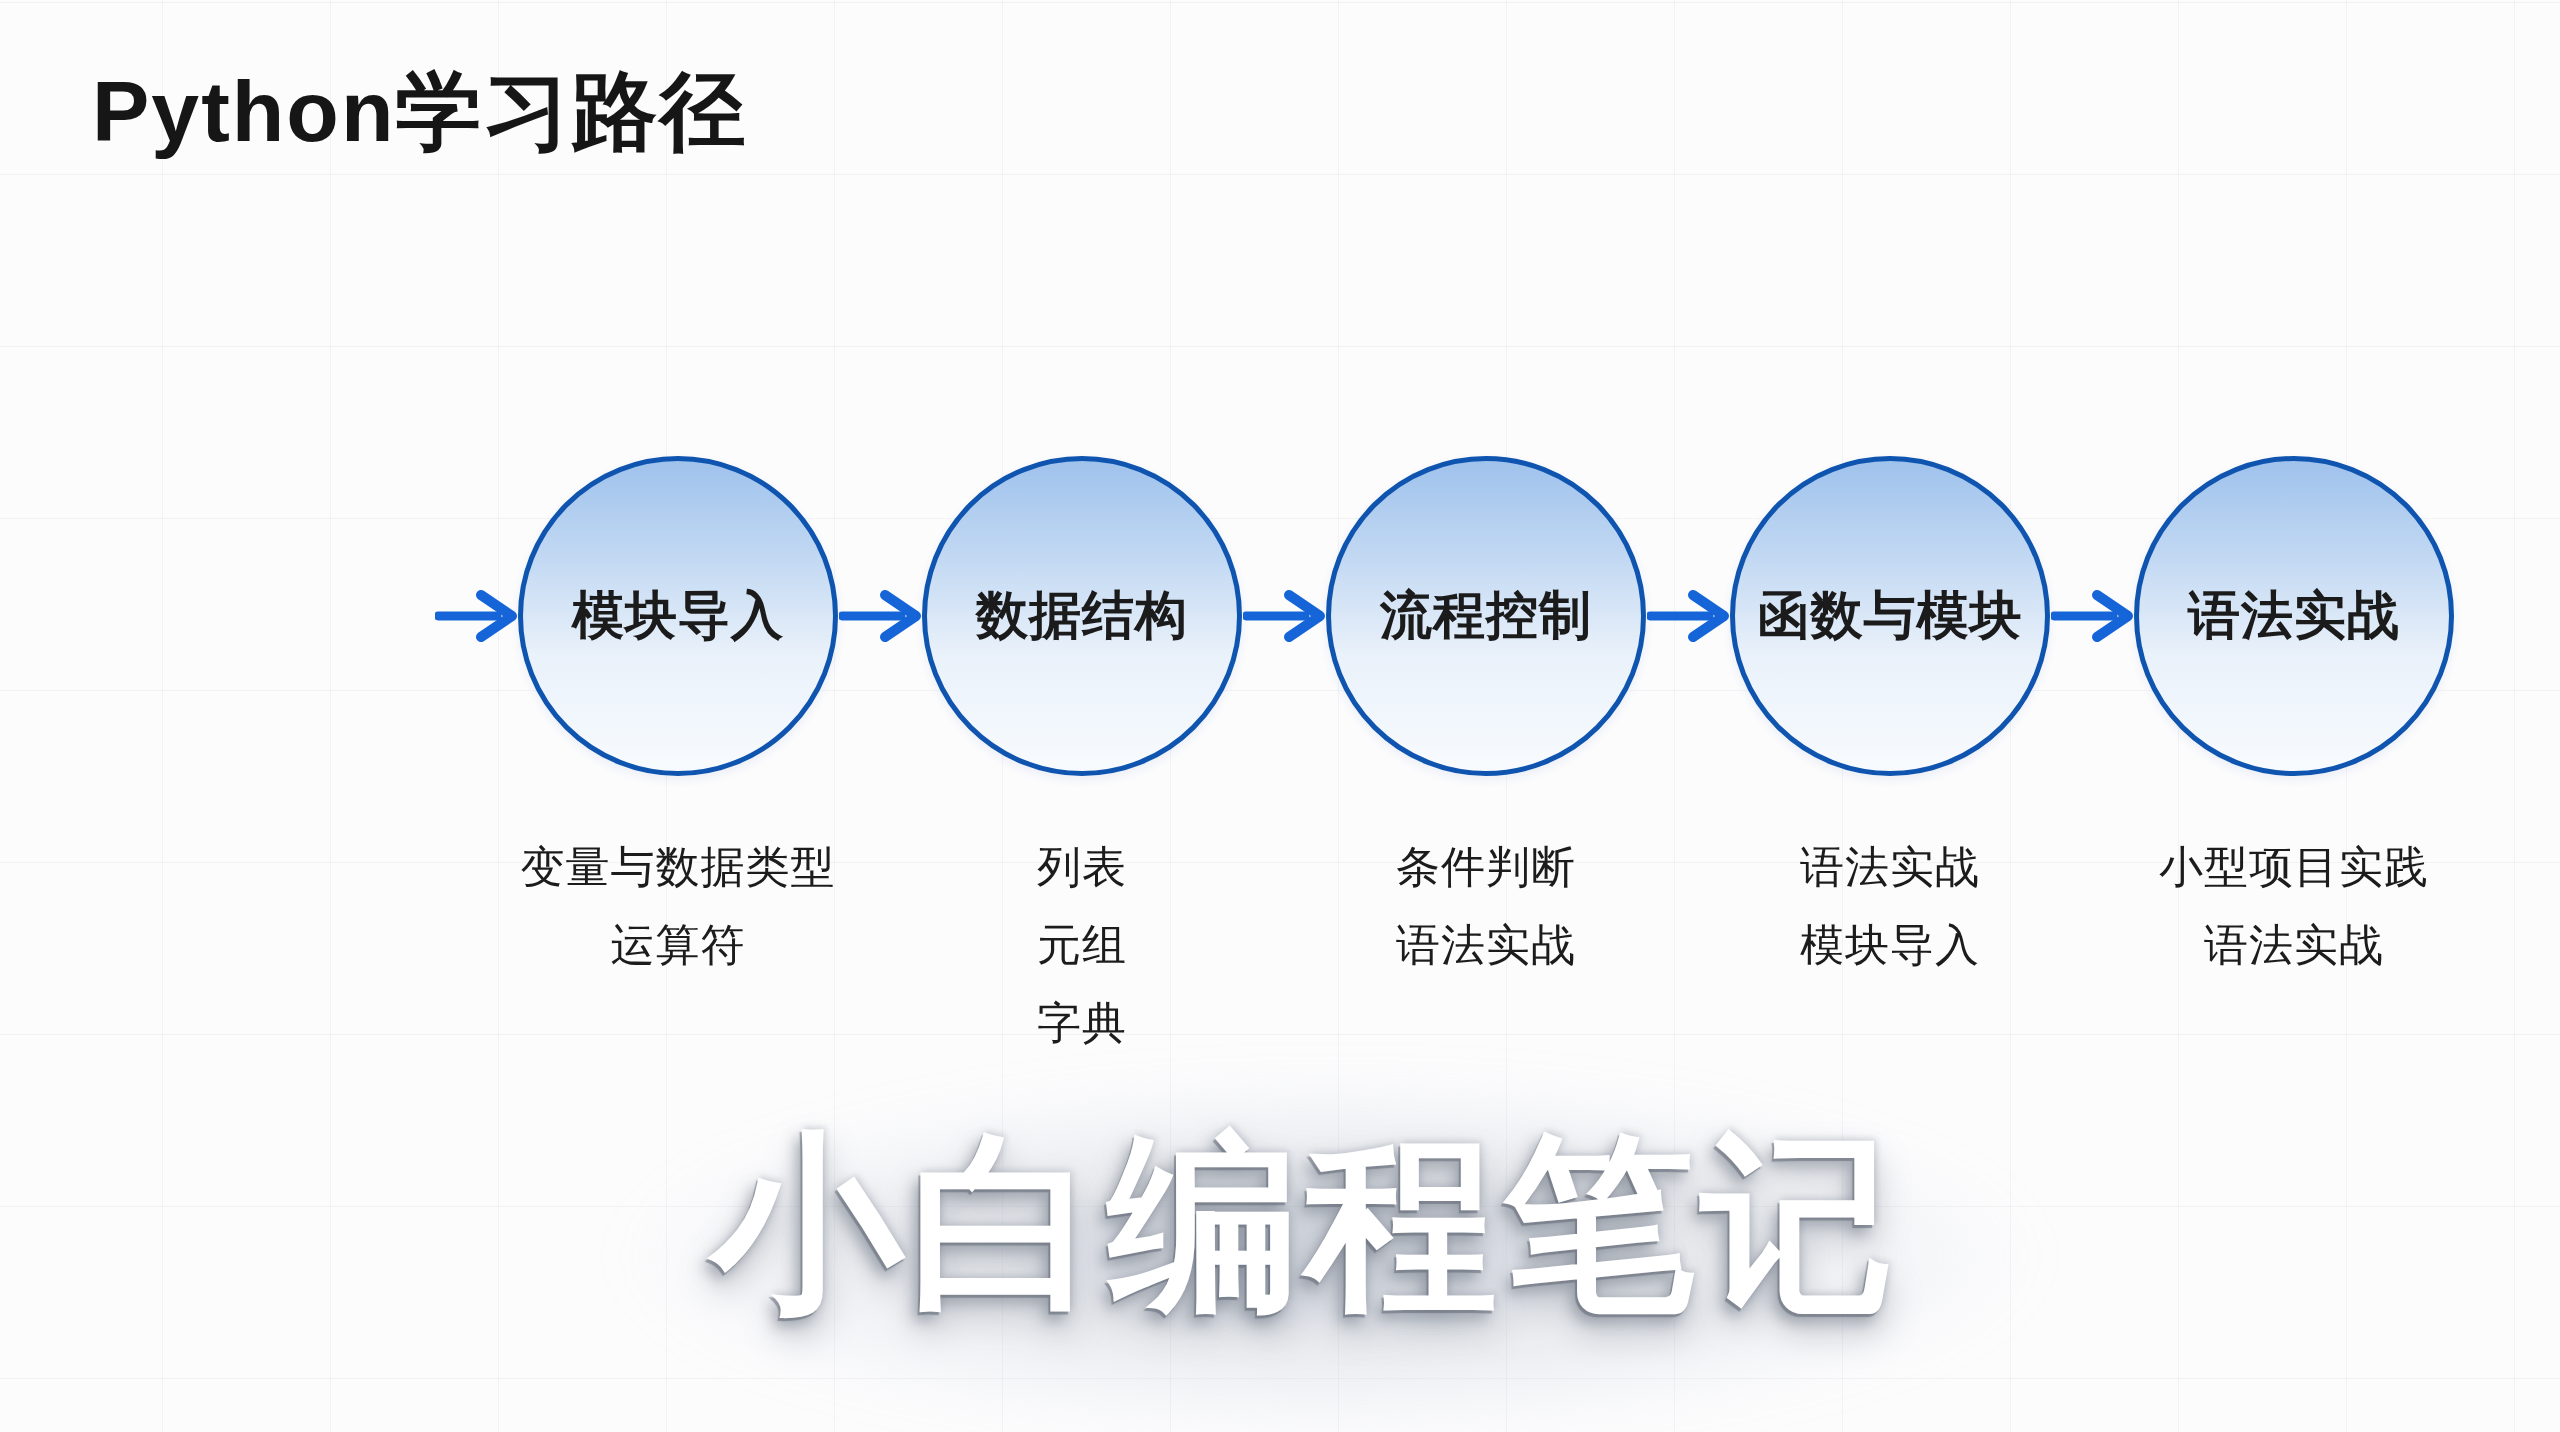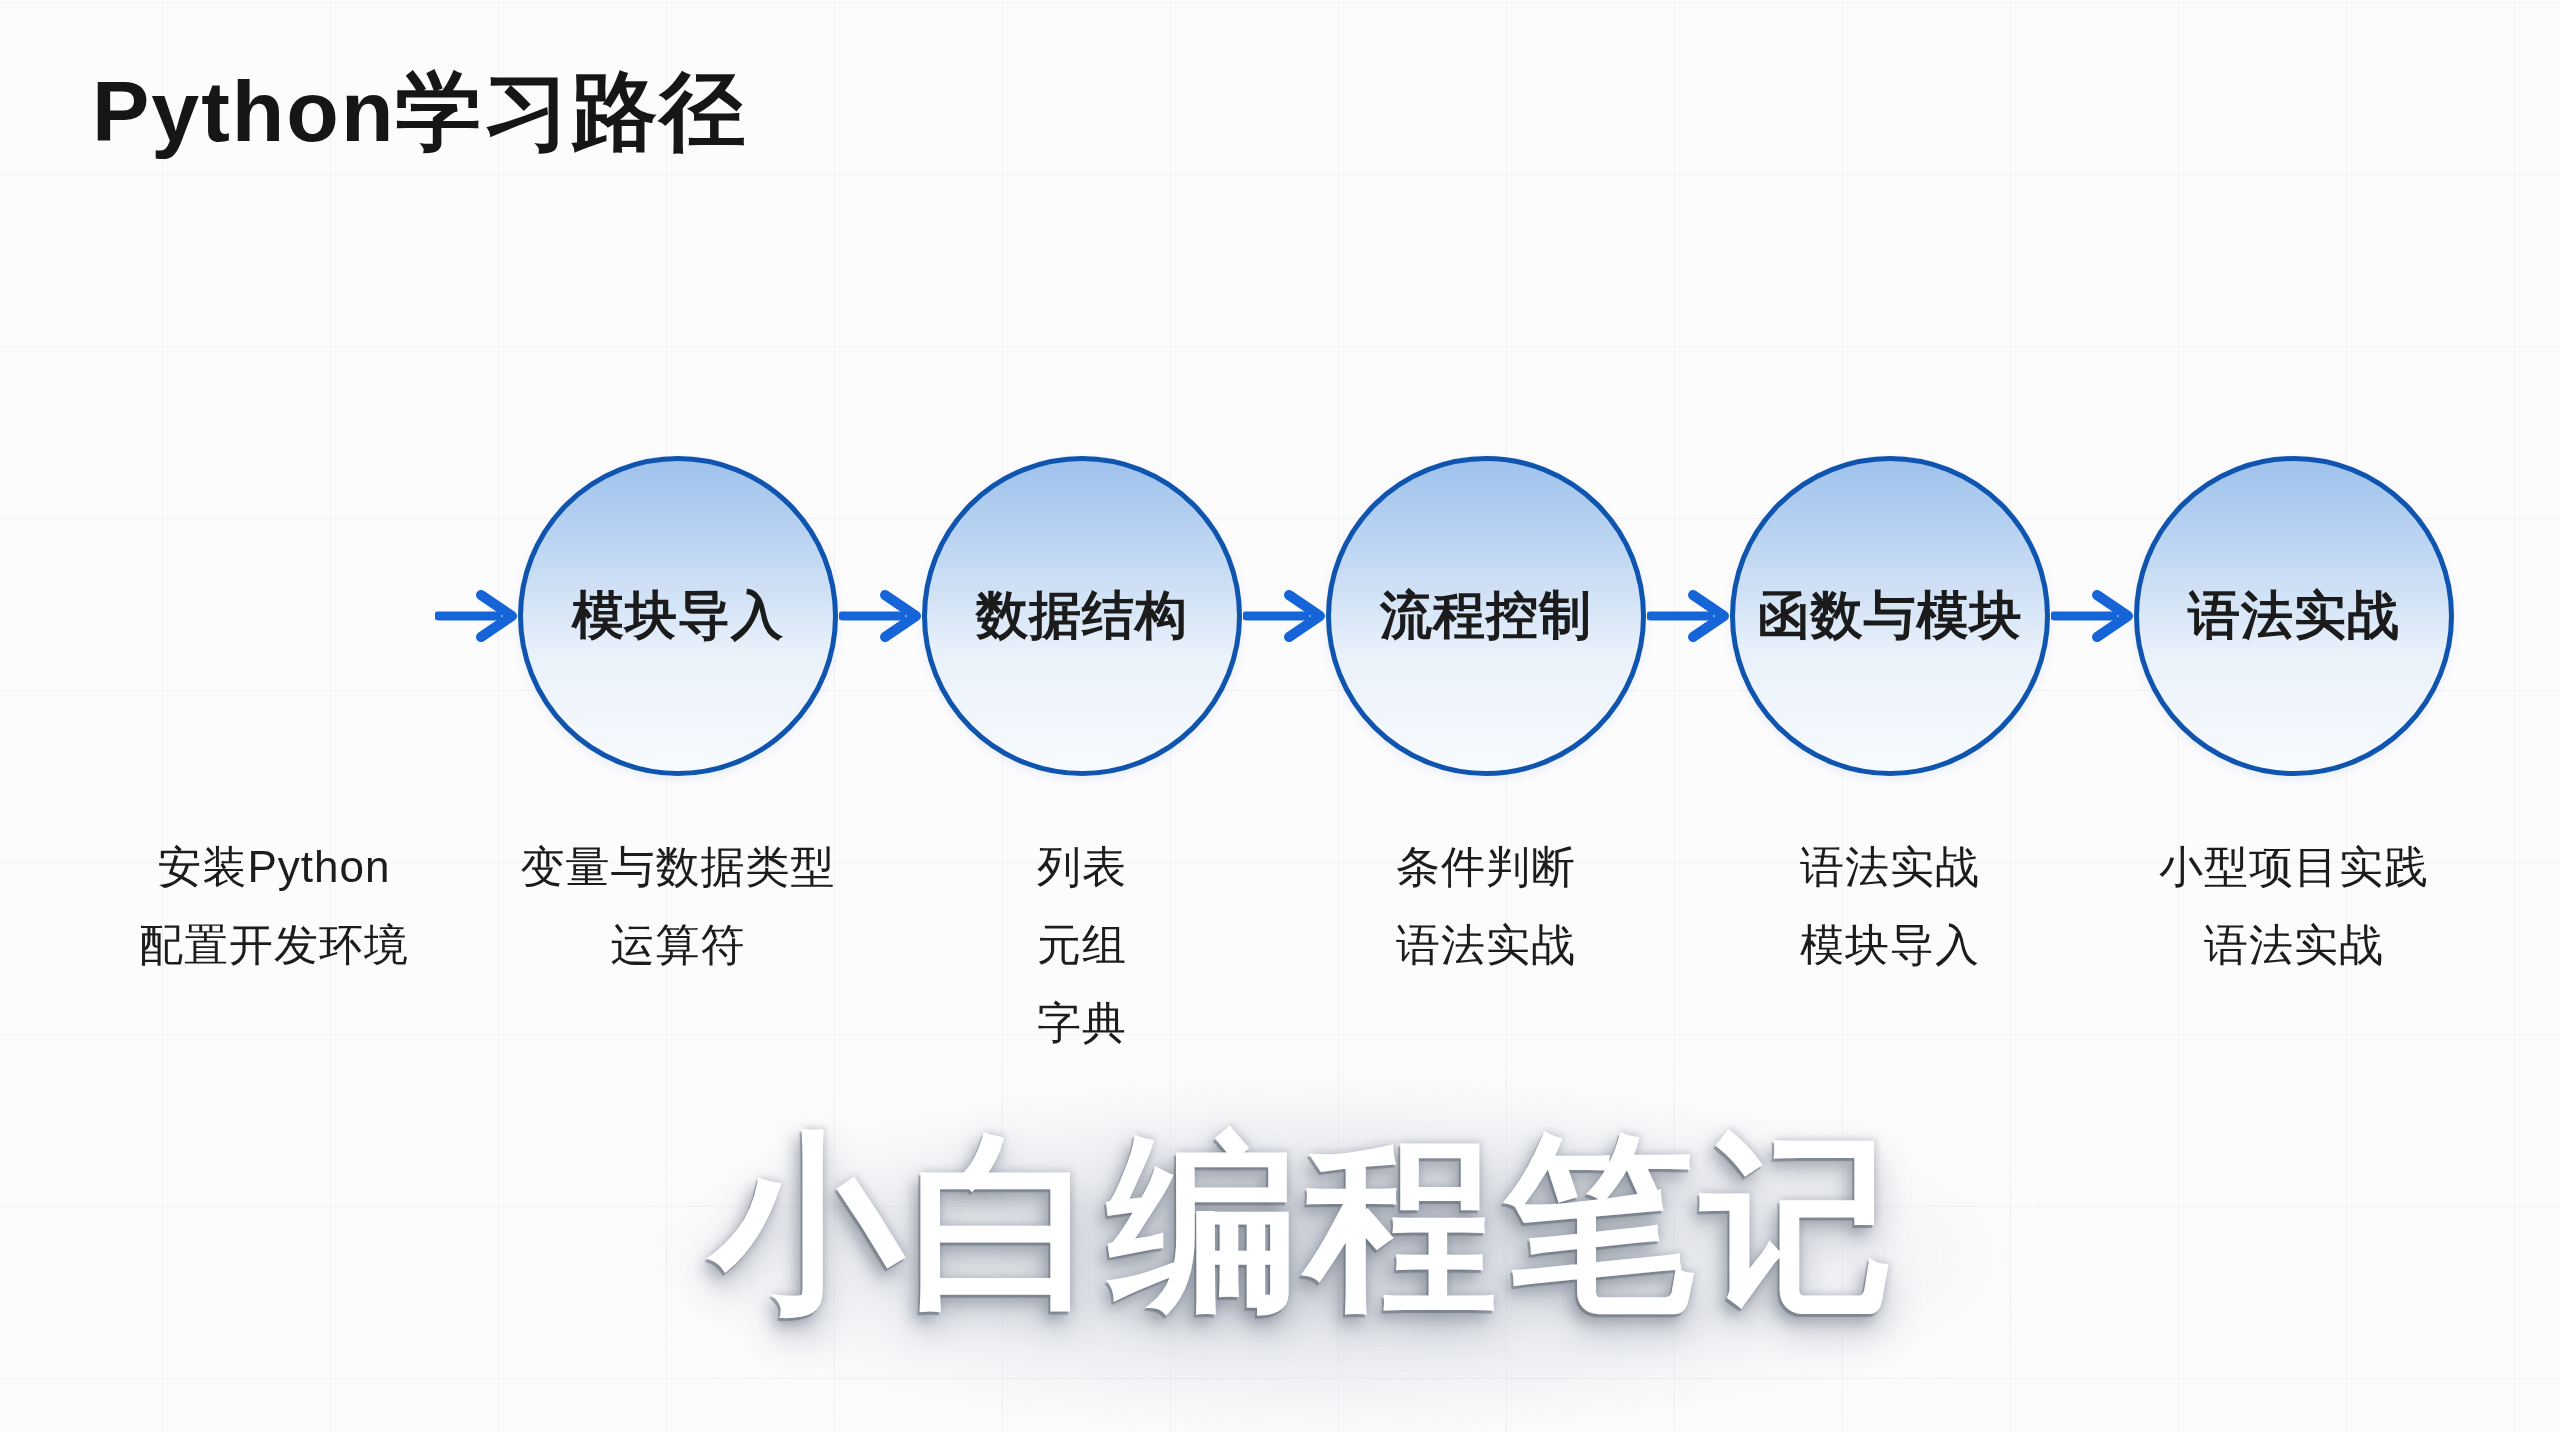--- a/index.html
+++ b/index.html
@@ -64,24 +64,20 @@
       0 18px 34px rgba(120,128,142,0.45),
       2px -2px 6px rgba(150,156,168,0.35);
   }
 </style>
 </head>
 <body>
 
 <div class="canvas">
   <h1 class="page-title">Python学习路径</h1>
   <div class="diagram" id="diagram">
-      <div class="details" style="left: 274px; top: 828px;">
-        <div class="detail-line">安装Python</div>
-        <div class="detail-line">配置开发环境</div>
-      </div>
       <div class="arrow" style="left: 435px; top: 586px;"><svg width="86" height="60" viewBox="0 0 86 60">
           <line x1="3" y1="30" x2="62" y2="30" stroke="#1565d8" stroke-width="9" stroke-linecap="round"></line>
           <polyline points="46,9 77,30 46,51" fill="none" stroke="#1565d8" stroke-width="10" stroke-linejoin="round" stroke-linecap="round"></polyline>
         </svg></div>
       <div class="circle" style="left: 518px; top: 456px;">
         <span class="circle-label">模块导入</span>
       </div>
       <div class="details" style="left: 678px; top: 828px;">
         <div class="detail-line">变量与数据类型</div>
         <div class="detail-line">运算符</div>

